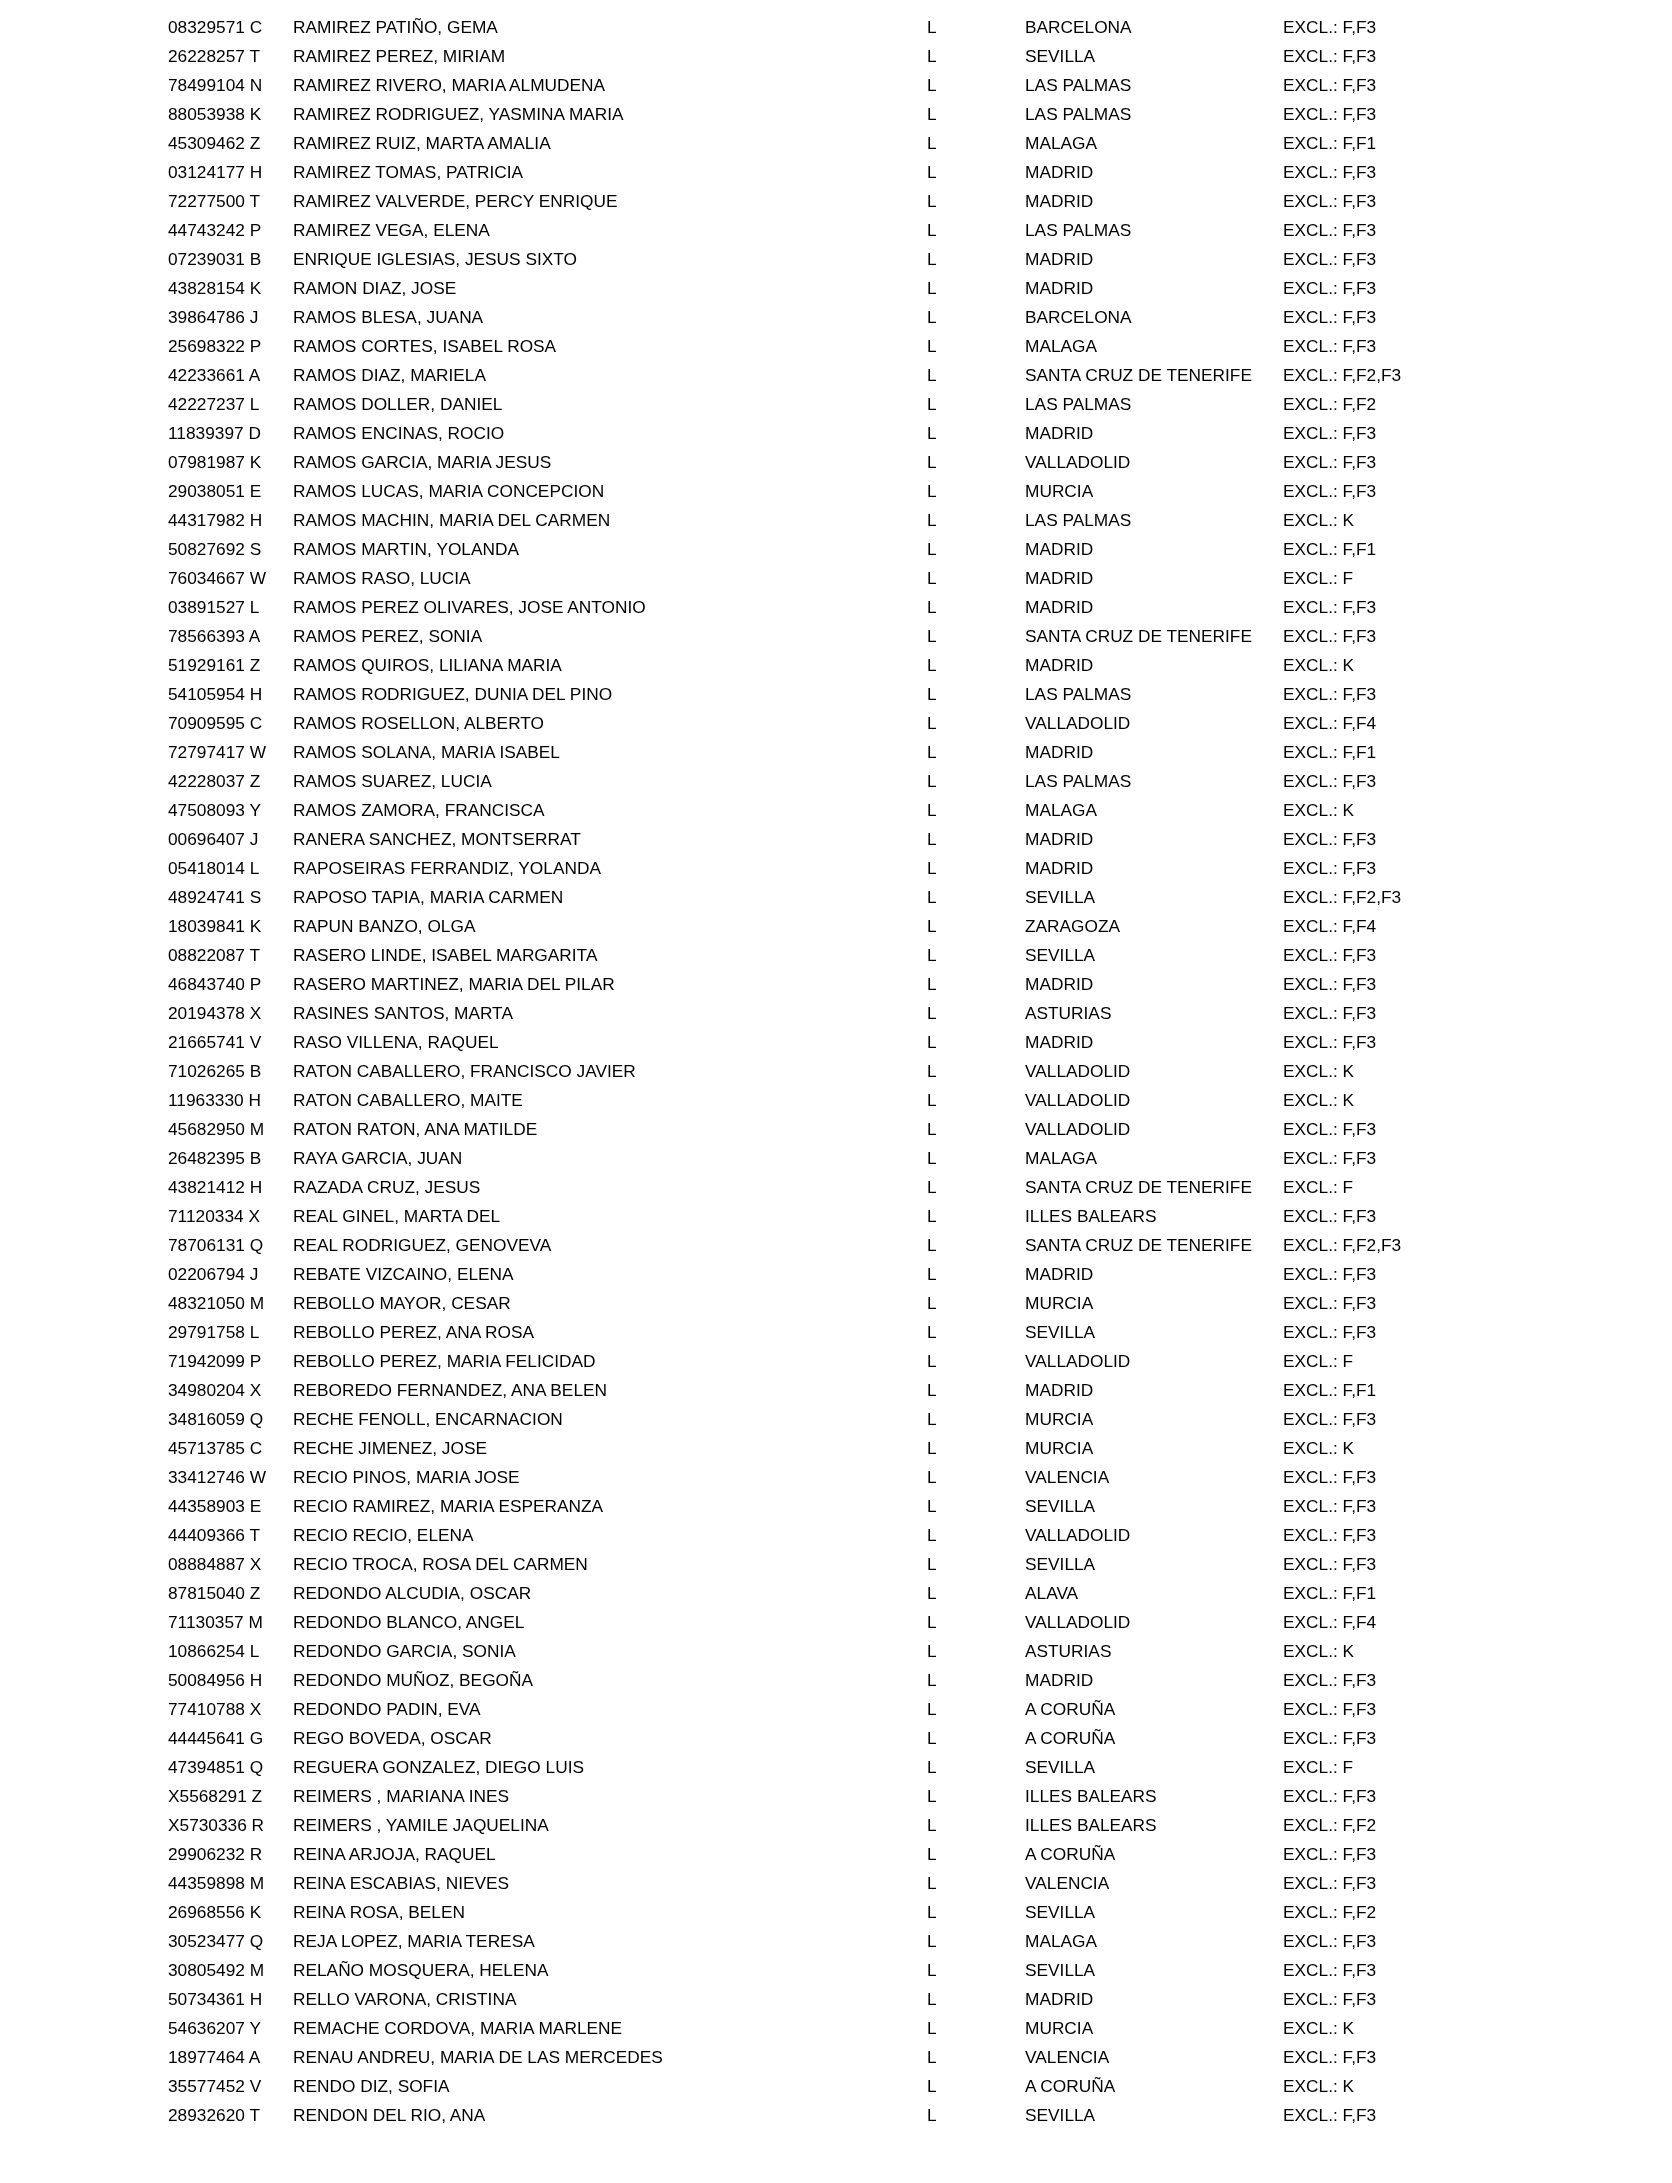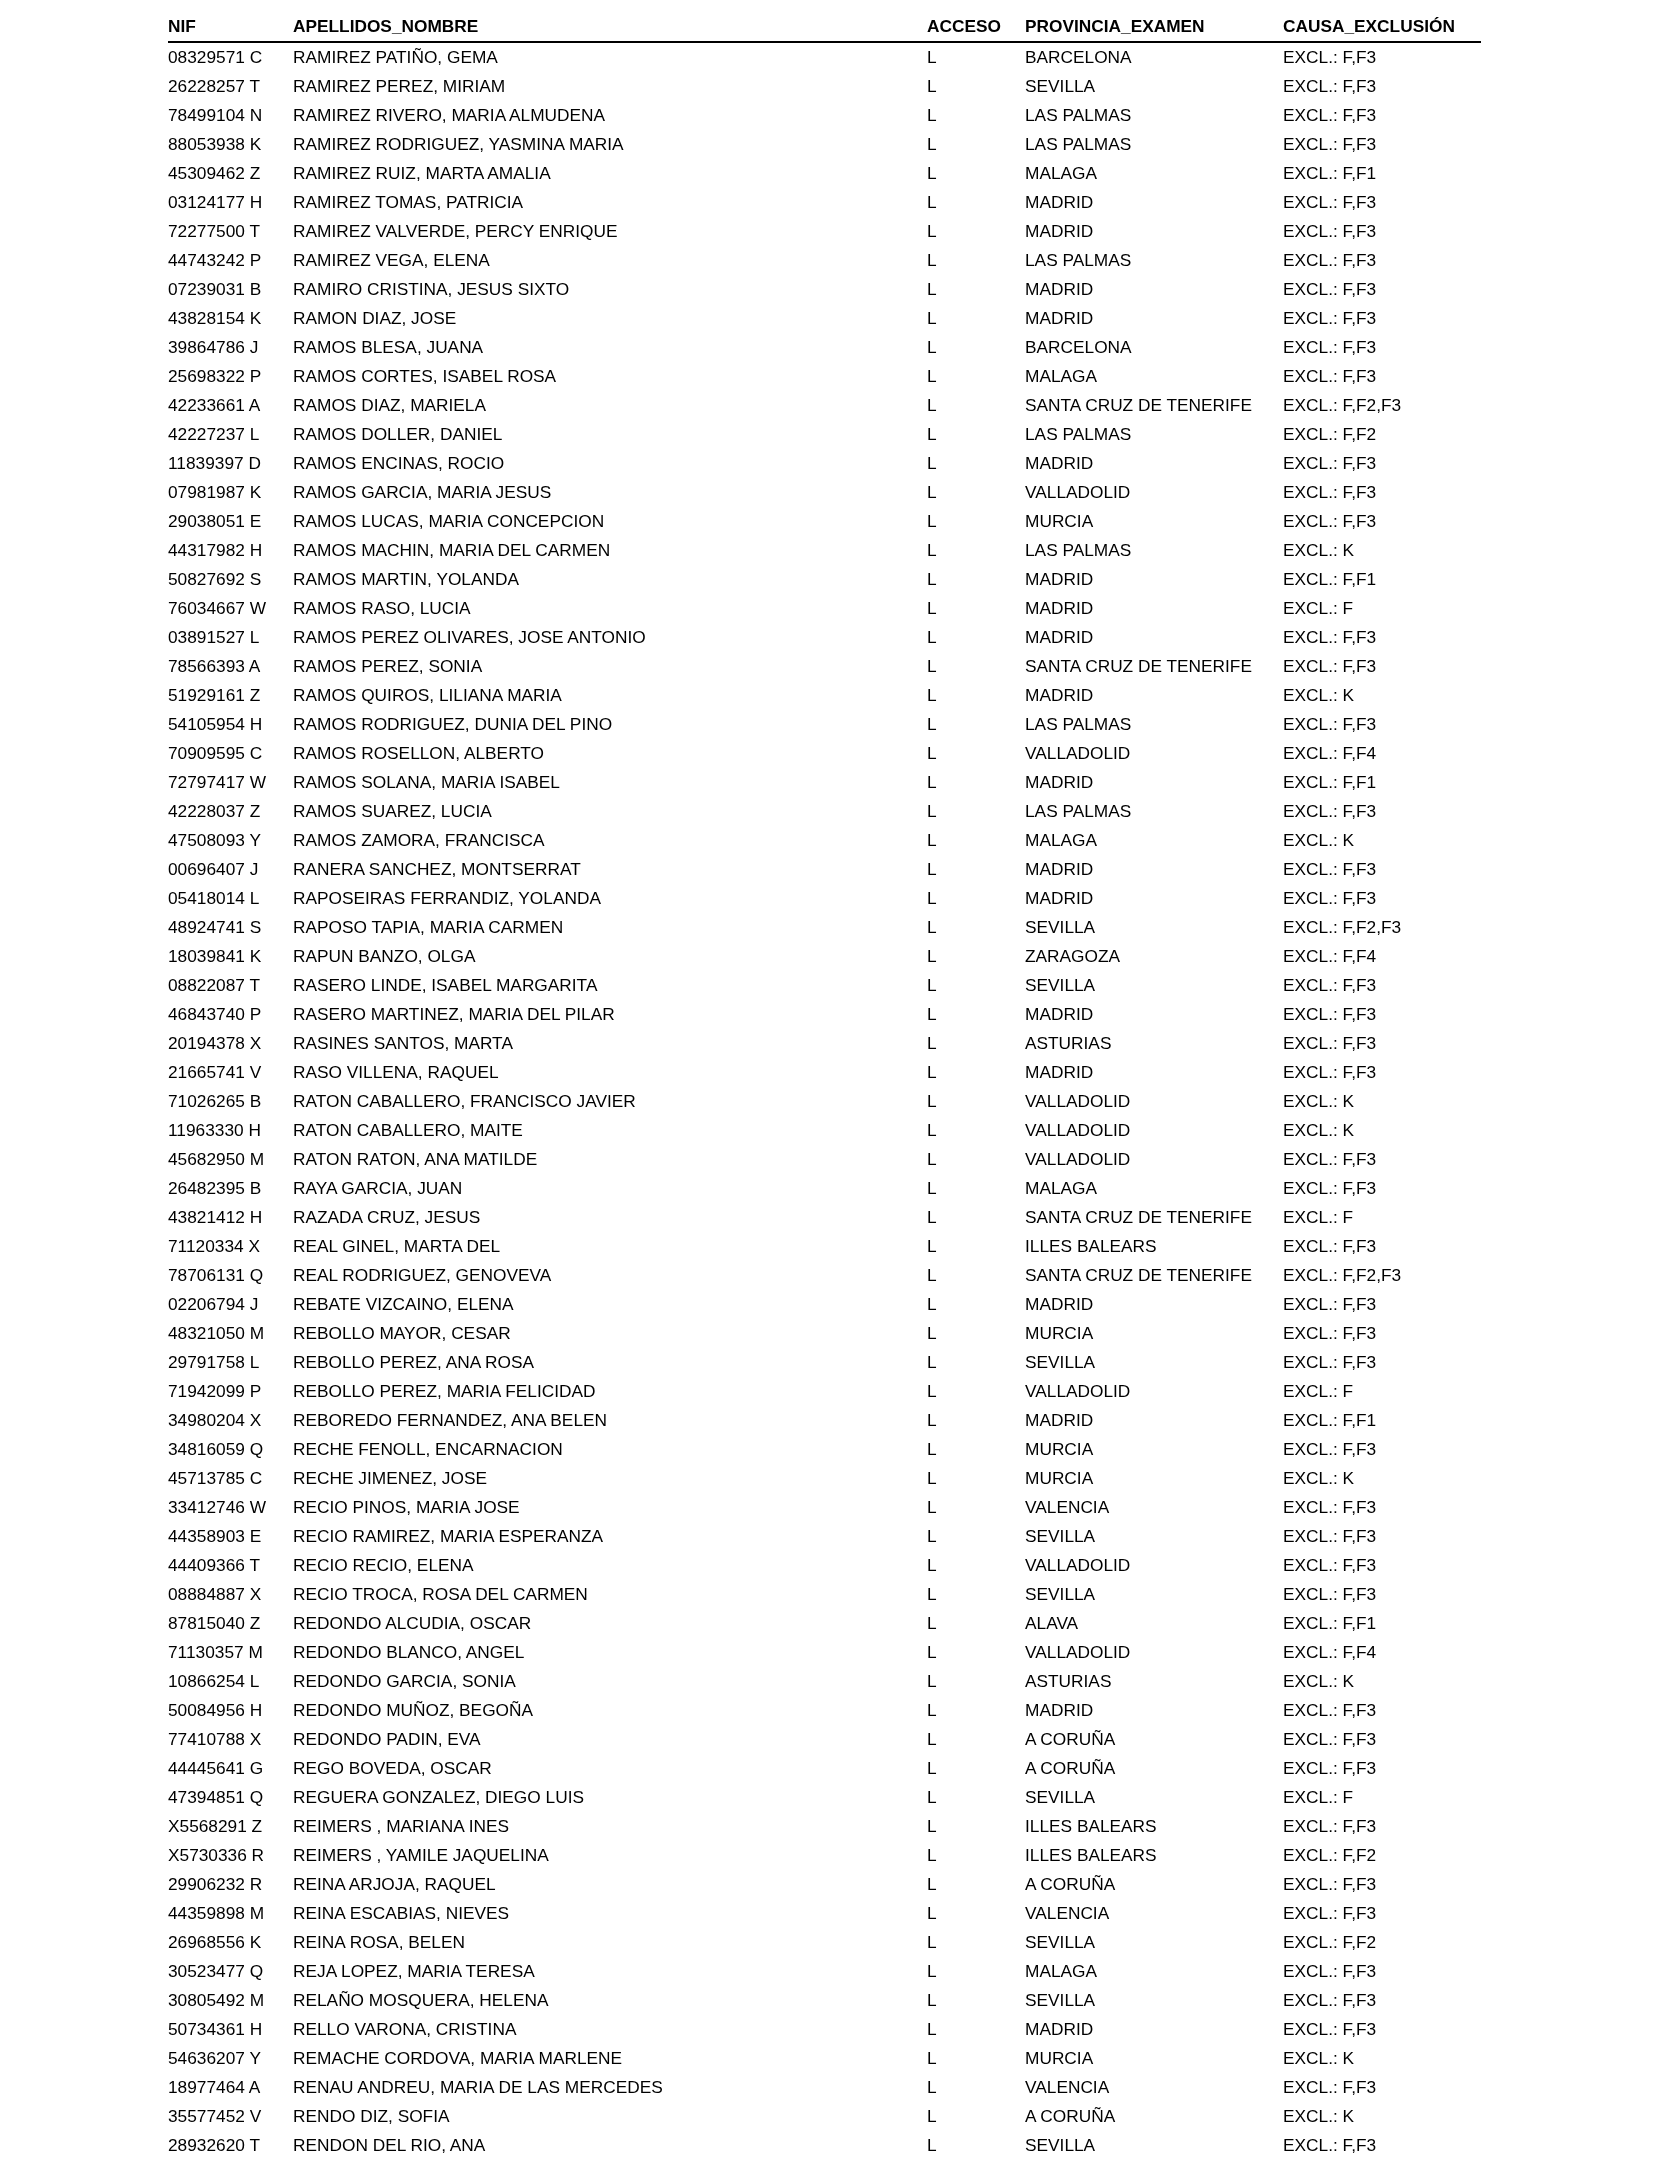--- a/index.html
+++ b/index.html
@@ -41,27 +41,20 @@
   .cell {
     overflow: hidden;
     text-overflow: clip;
   }
 </style>
 </head>
 <body>
 
 <div class="page">
   <div class="doc-table">
-    <div class="thead">
-      <div class="cell">NIF</div>
-      <div class="cell">APELLIDOS_NOMBRE</div>
-      <div class="cell">ACCESO</div>
-      <div class="cell">PROVINCIA_EXAMEN</div>
-      <div class="cell">CAUSA_EXCLUSIÓN</div>
-    </div>
     <div class="tbody">
         <div class="trow">
           <div class="cell">08329571 C</div>
           <div class="cell">RAMIREZ PATIÑO, GEMA</div>
           <div class="cell">L</div>
           <div class="cell">BARCELONA</div>
           <div class="cell">EXCL.: F,F3</div>
         </div>
         <div class="trow">
           <div class="cell">26228257 T</div>
@@ -107,21 +100,21 @@
         </div>
         <div class="trow">
           <div class="cell">44743242 P</div>
           <div class="cell">RAMIREZ VEGA, ELENA</div>
           <div class="cell">L</div>
           <div class="cell">LAS PALMAS</div>
           <div class="cell">EXCL.: F,F3</div>
         </div>
         <div class="trow">
           <div class="cell">07239031 B</div>
-          <div class="cell">RAMIRO CRISTINA, JESUS SIXTO</div>
+          <div class="cell">ENRIQUE IGLESIAS, JESUS SIXTO</div>
           <div class="cell">L</div>
           <div class="cell">MADRID</div>
           <div class="cell">EXCL.: F,F3</div>
         </div>
         <div class="trow">
           <div class="cell">43828154 K</div>
           <div class="cell">RAMON DIAZ, JOSE</div>
           <div class="cell">L</div>
           <div class="cell">MADRID</div>
           <div class="cell">EXCL.: F,F3</div>

